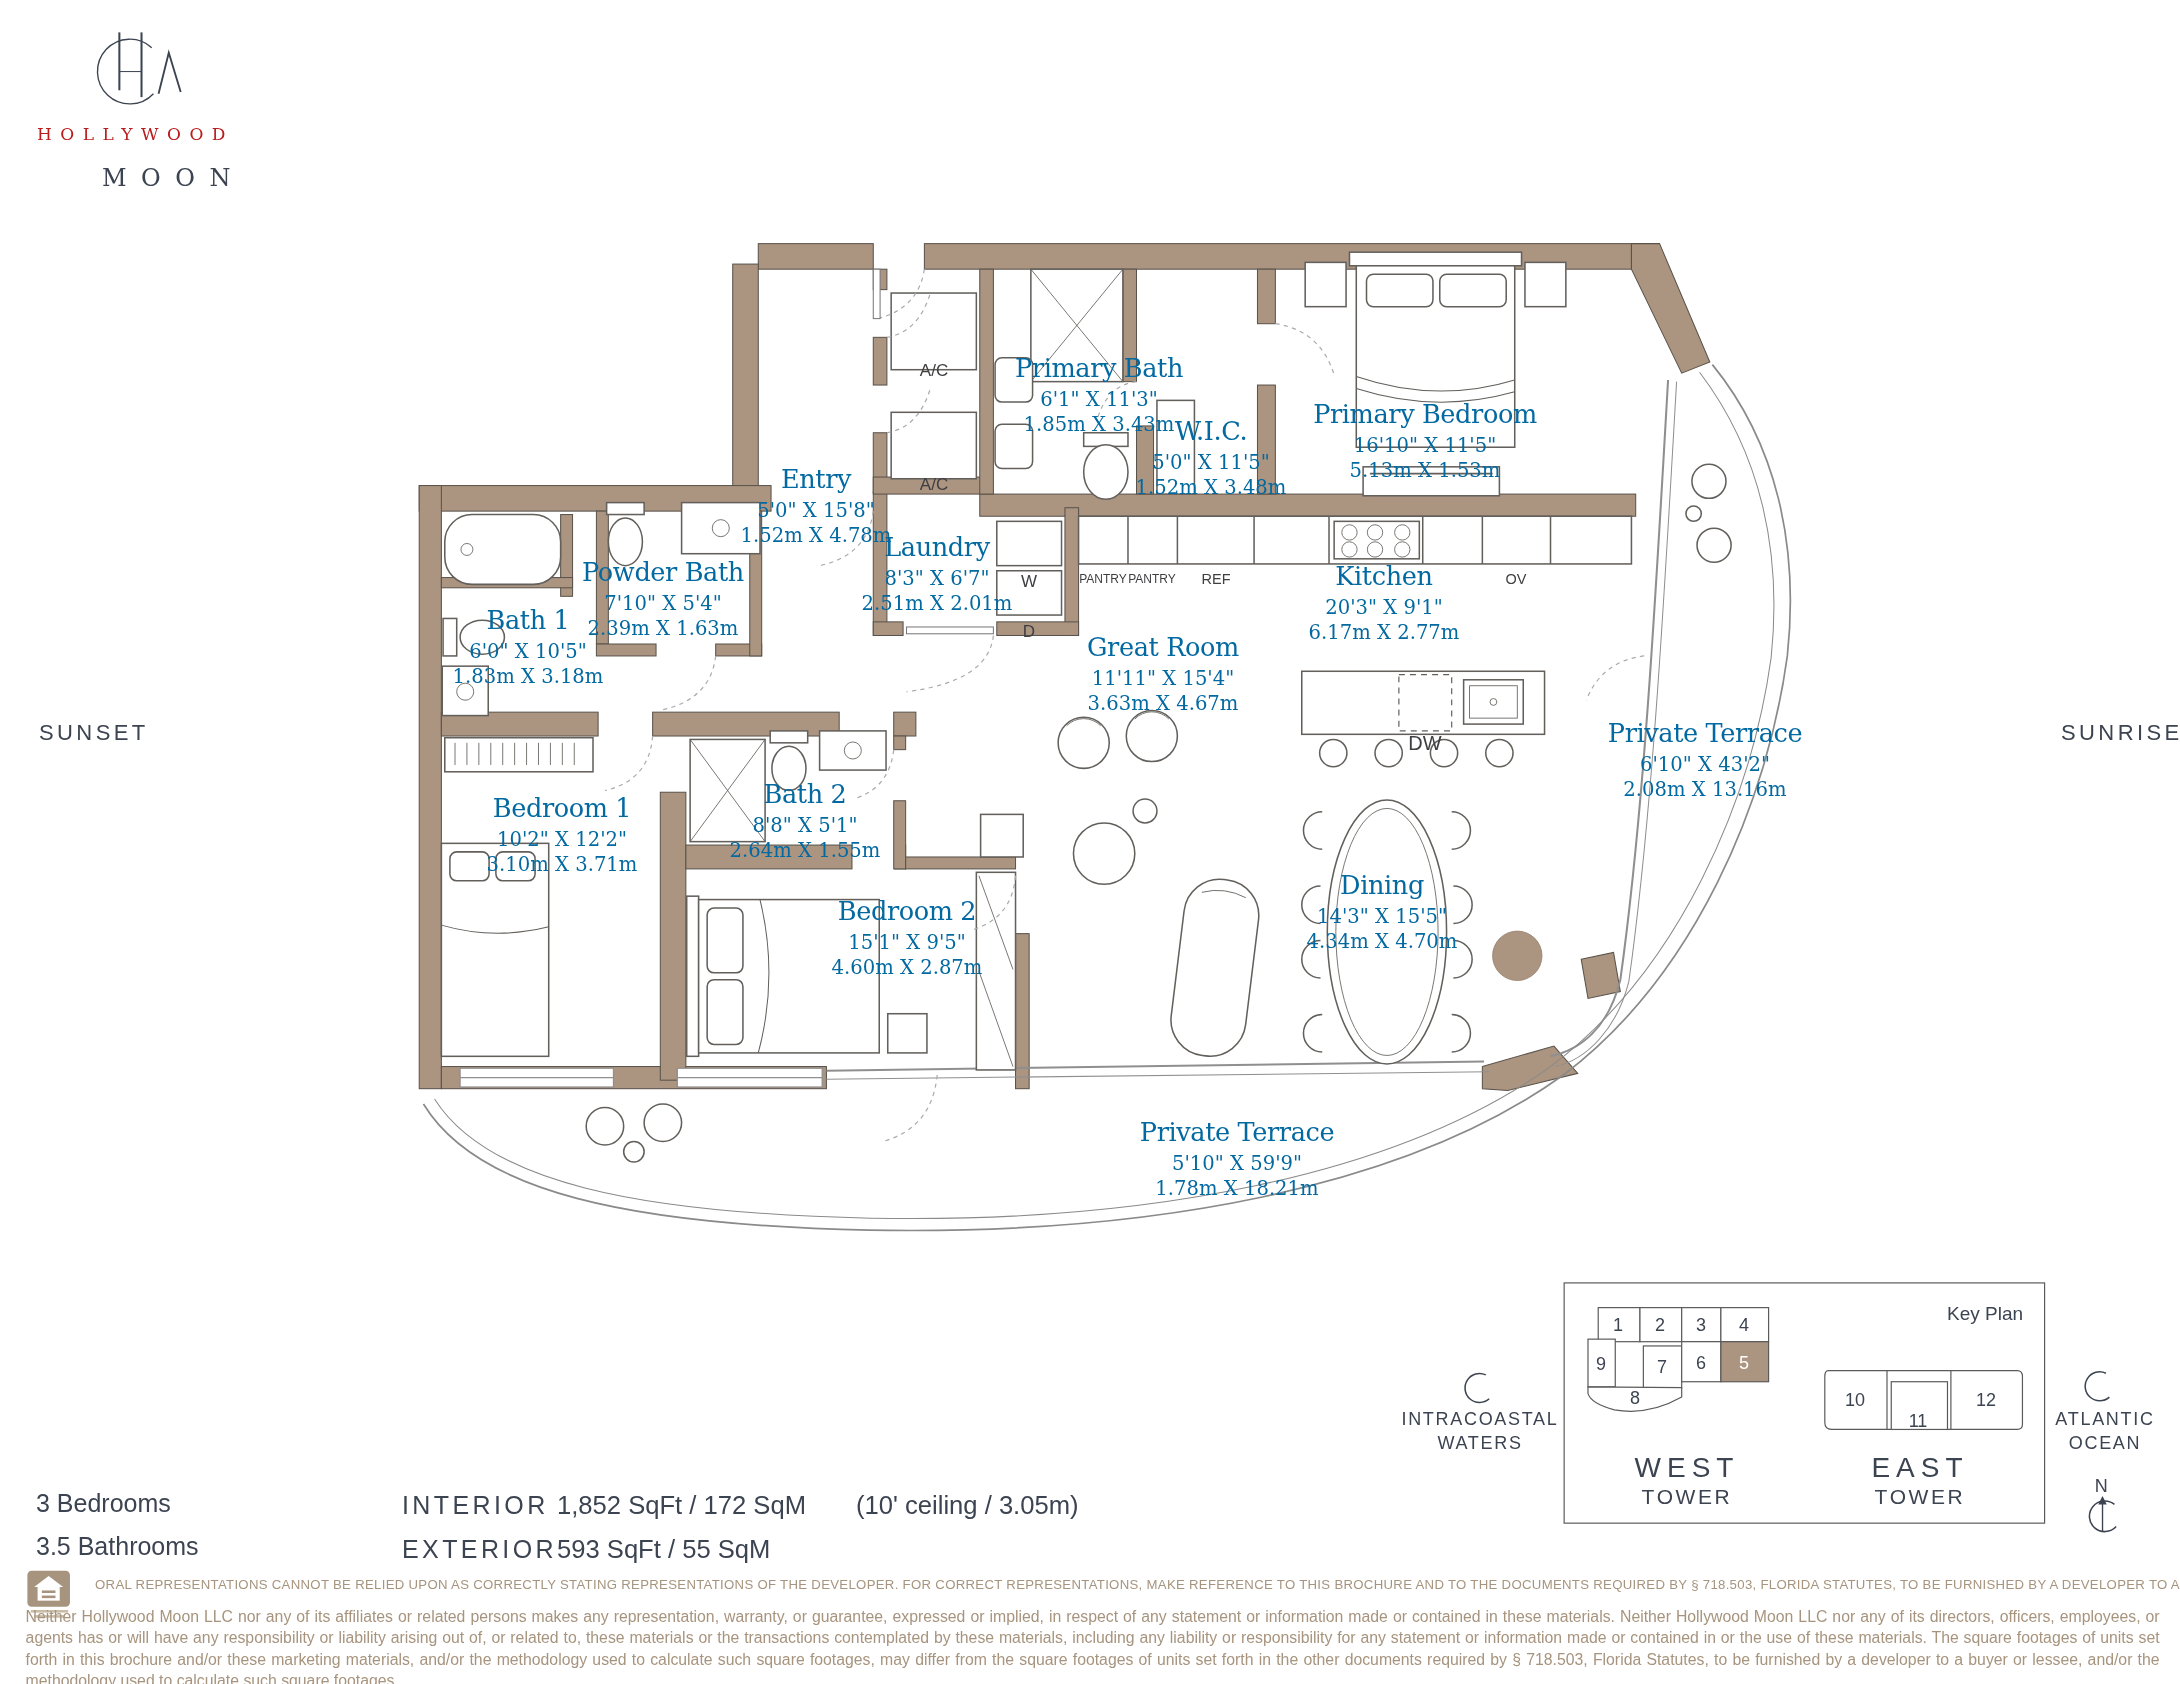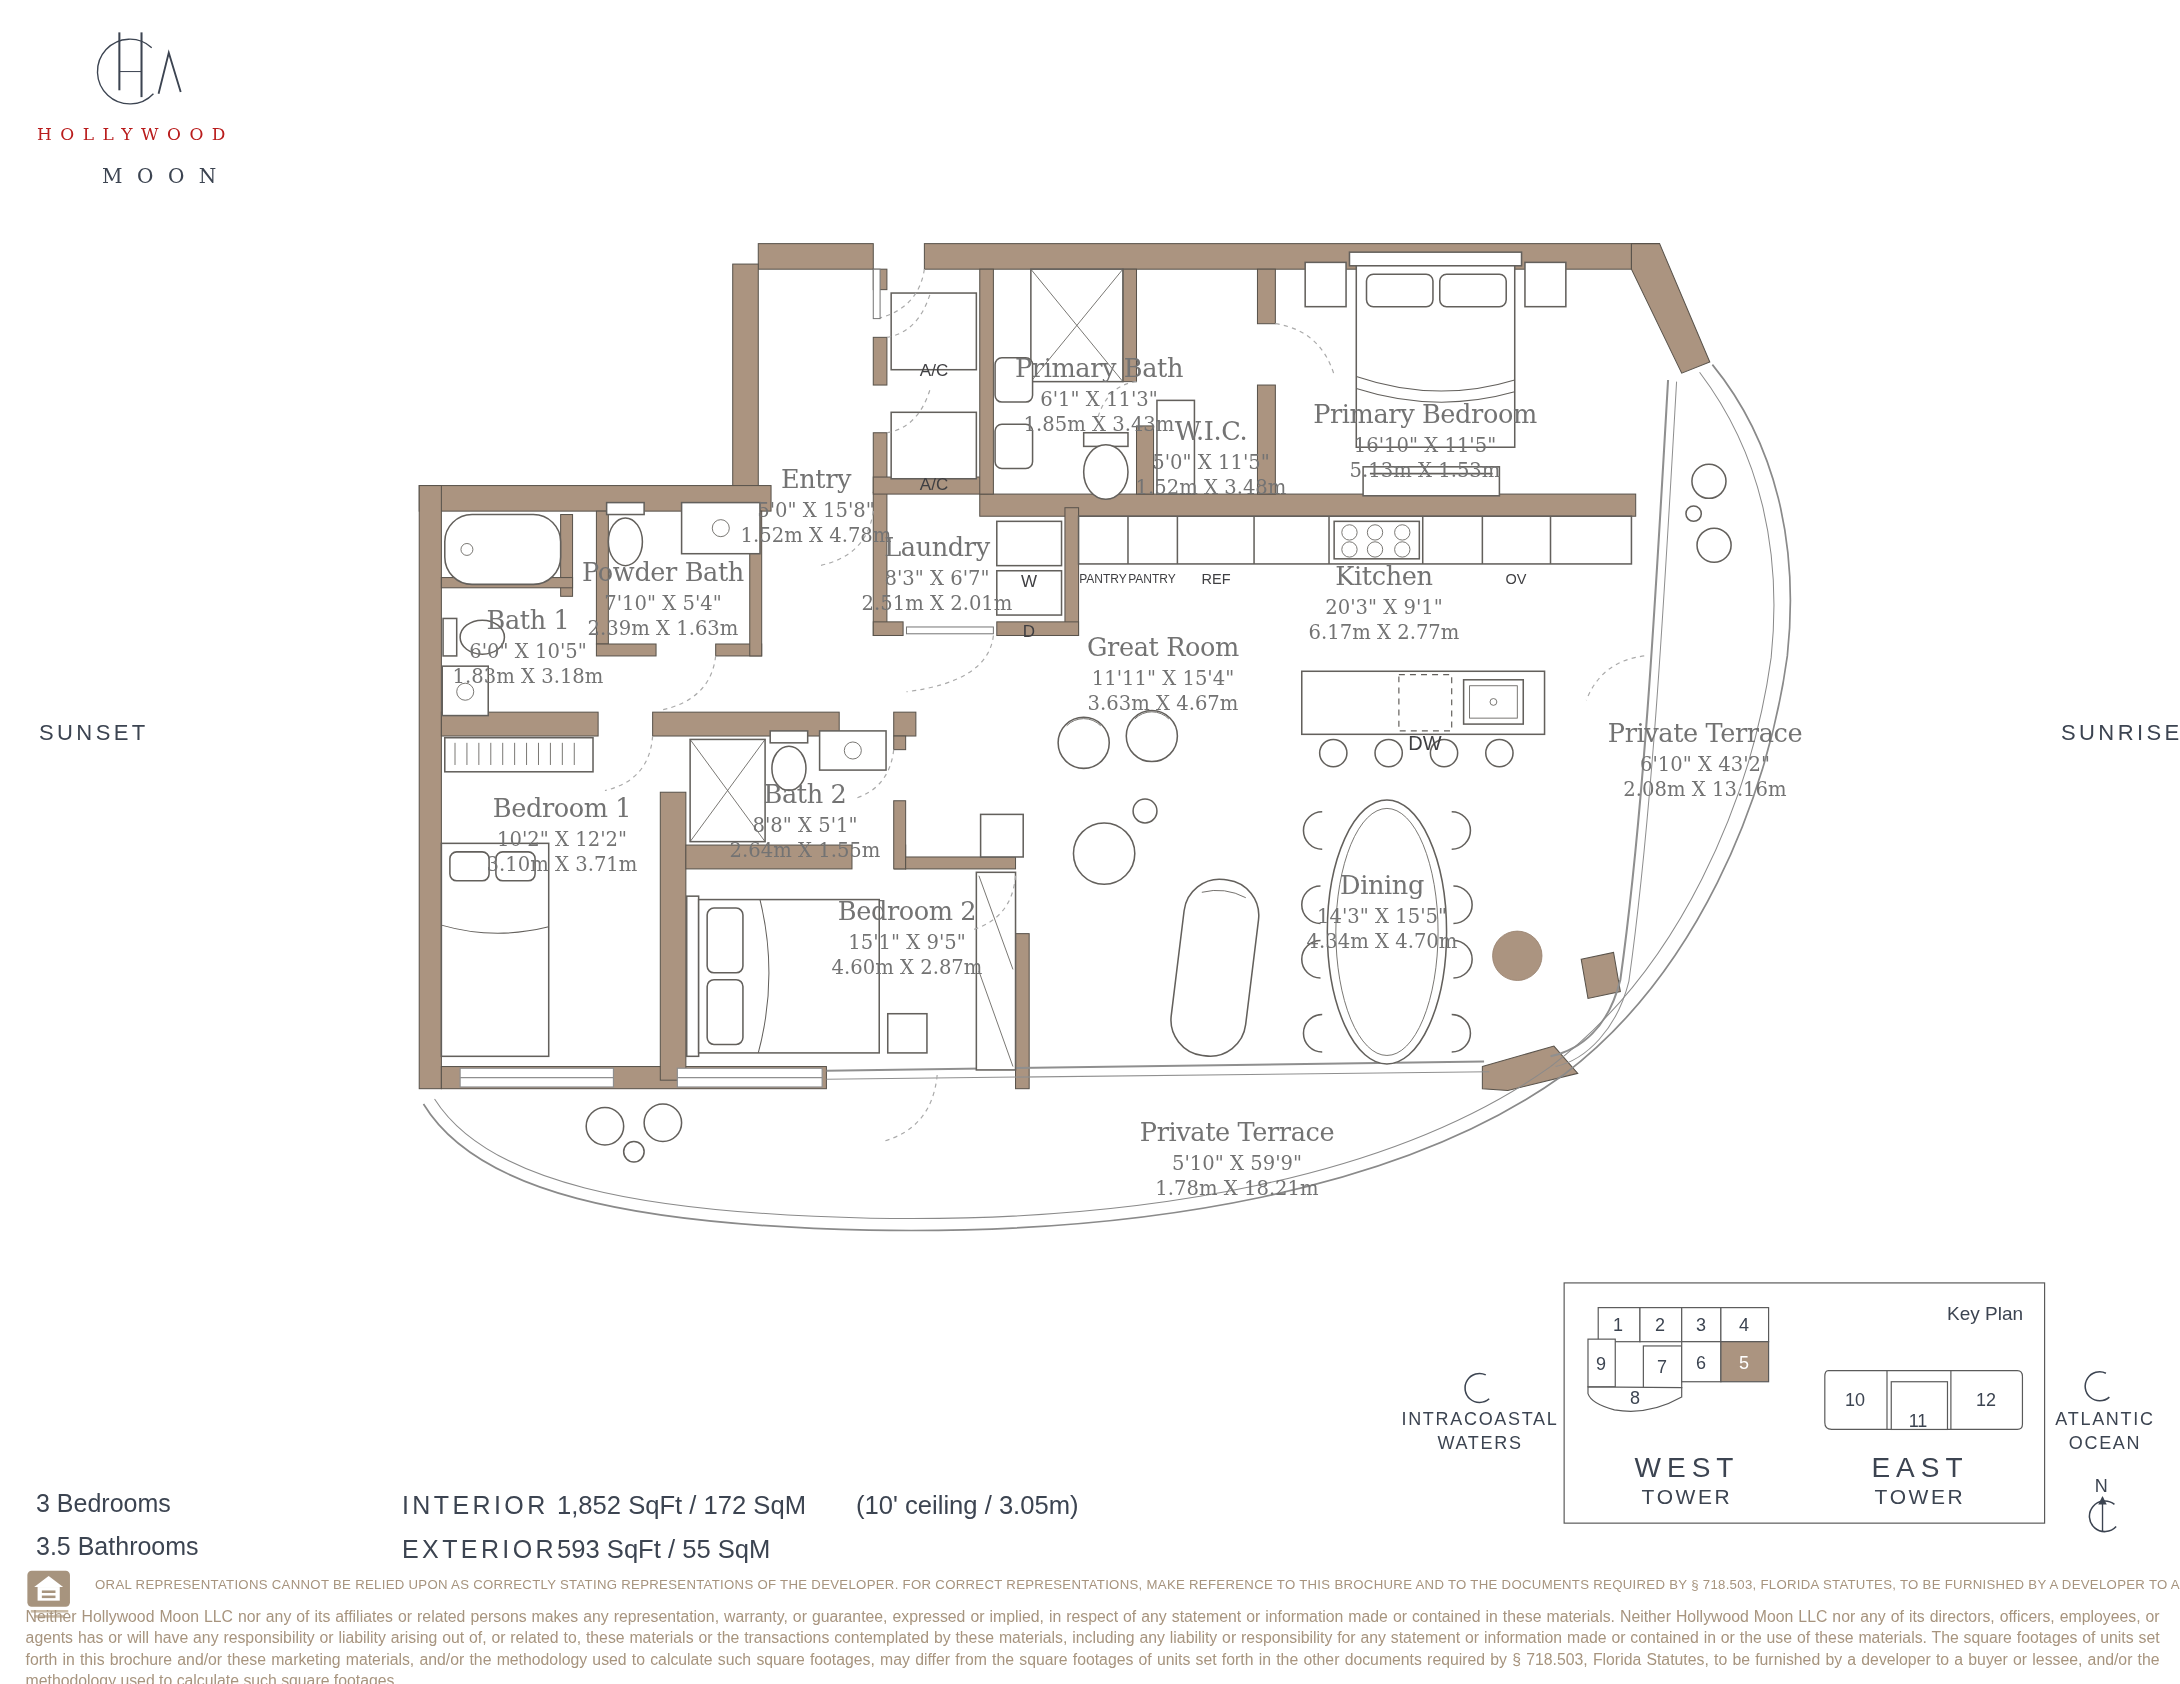--- a/index.html
+++ b/index.html
@@ -4,28 +4,28 @@
 <style>
   html,body{margin:0;padding:0;background:#ffffff;}
   .page{position:relative;width:2181px;height:1685px;background:#fff;overflow:hidden;
         font-family:"Liberation Sans",sans-serif;}
   svg.plan{position:absolute;left:0;top:0;}
 
   
   .brand-line1{position:absolute;left:37px;top:124px;font-family:"DejaVu Serif",serif;
     font-size:17px;letter-spacing:8.5px;color:#b91c1c;white-space:nowrap;}
   .brand-line2{position:absolute;left:102px;top:164px;font-family:"DejaVu Serif",serif;
-    font-size:20px;letter-spacing:14.5px;color:#3c4451;white-space:nowrap;}
+    font-size:24px;letter-spacing:14.5px;color:#3c4451;white-space:nowrap;}
 
   
   .orient{position:absolute;font-size:22px;letter-spacing:3.4px;color:#3c4451;}
 
   
   .rl{position:absolute;transform:translateX(-50%);text-align:center;
-      font-family:"DejaVu Serif",serif;color:#737373;white-space:nowrap;line-height:1;}
+      font-family:"DejaVu Serif",serif;color:#0369a1;white-space:nowrap;line-height:1;}
   .rl .nm{font-size:25.6px;letter-spacing:-0.4px;display:block;margin-bottom:5.1px;}
   .rl .dm{font-size:19.6px;display:block;line-height:1.3;}
 
   
   .fx{position:absolute;transform:translate(-50%,-50%);color:#3f3f42;
       font-family:"Liberation Sans",sans-serif;margin-top:39px;}
 
   
   .res-title{position:absolute;left:36px;top:1395px;font-family:"DejaVu Serif",serif;
     font-size:53px;letter-spacing:1.7px;color:#b09a85;}

